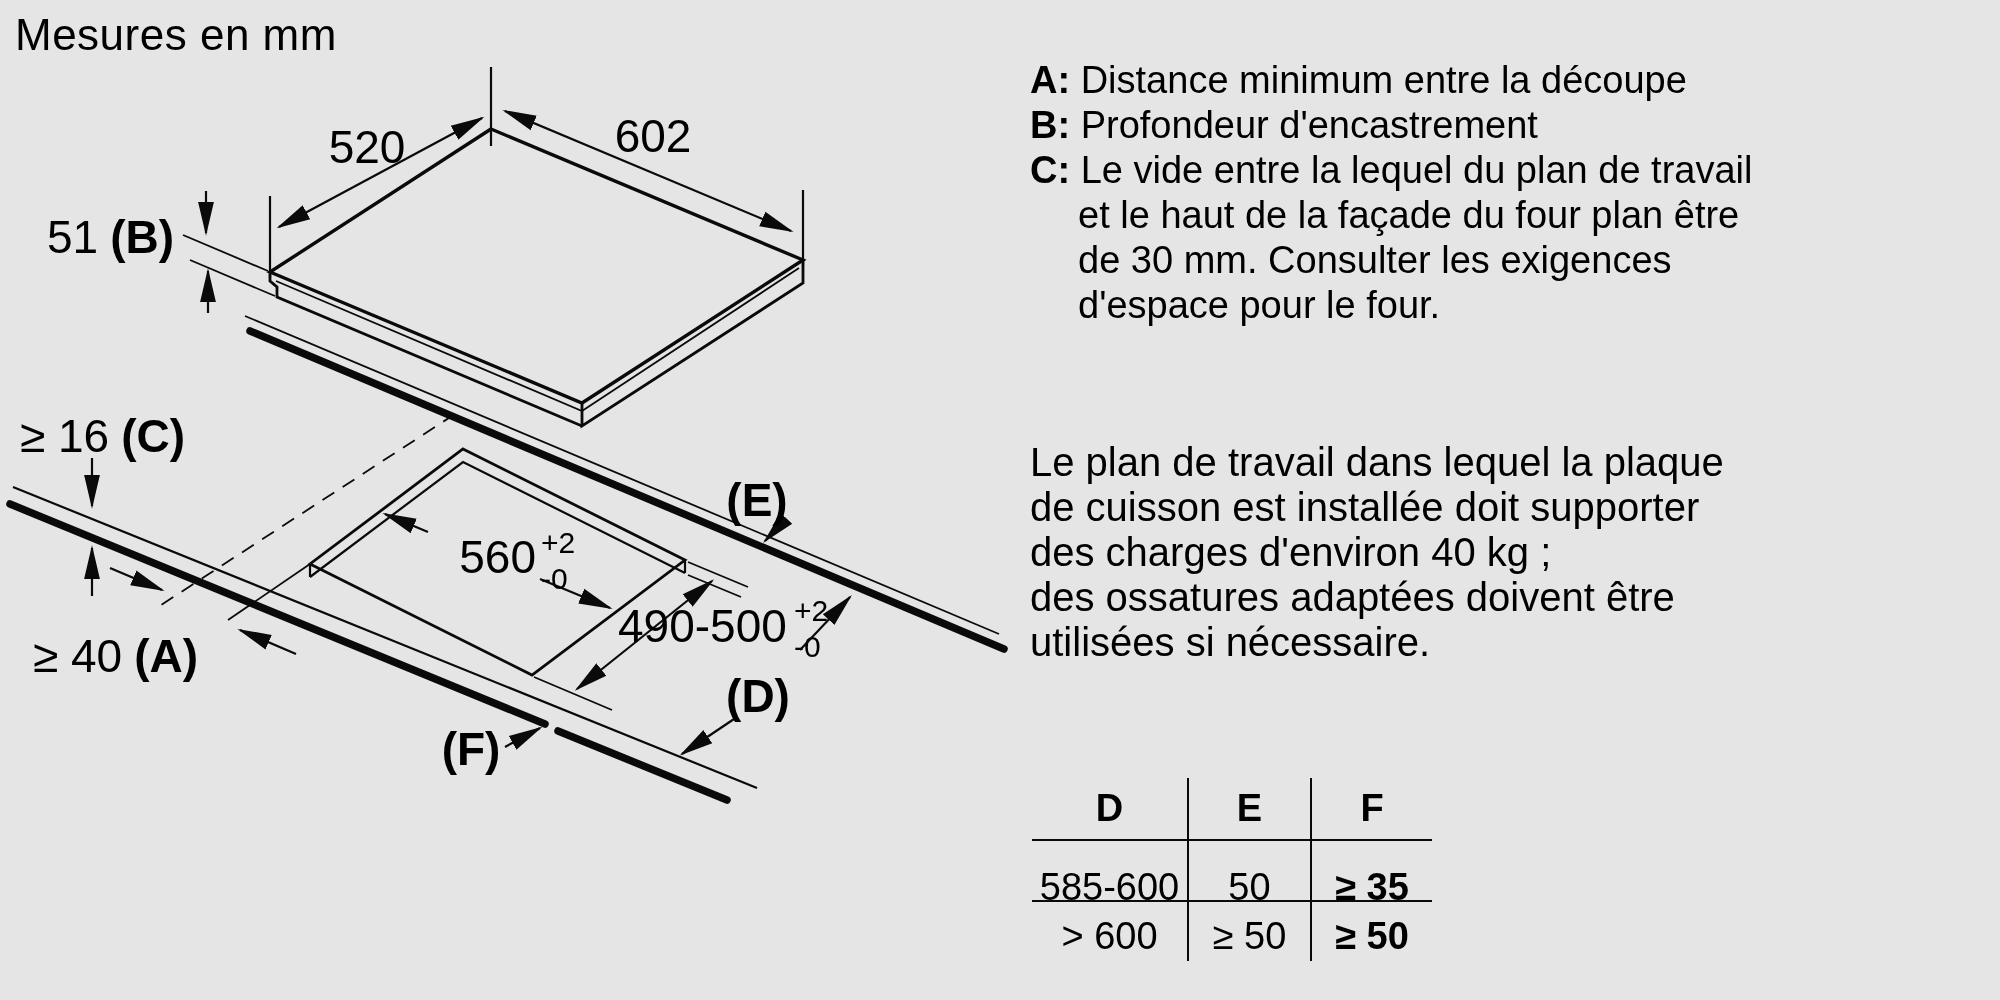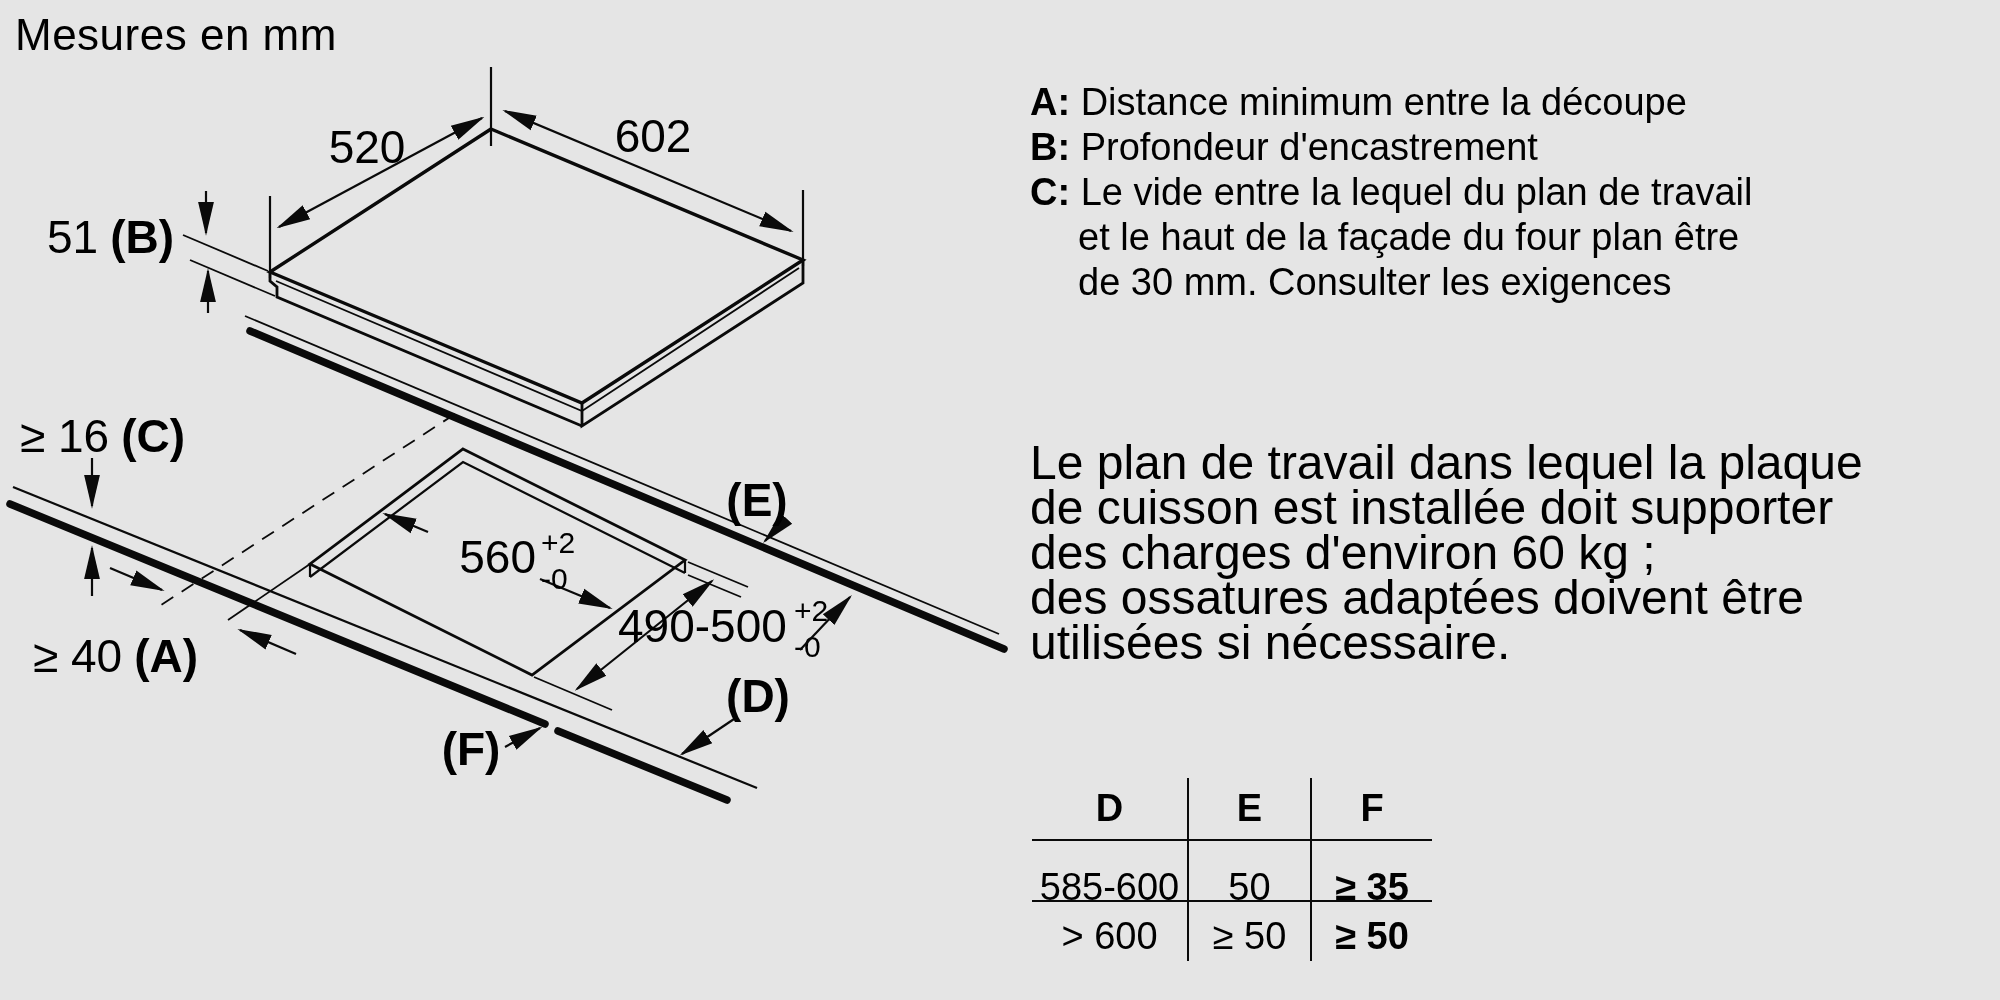--- a/index.html
+++ b/index.html
@@ -13,24 +13,24 @@
   .med{stroke:#0a0a0a;stroke-width:3.4;fill:none;}
   .med2{stroke:#0a0a0a;stroke-width:2.8;fill:none;}
   .thick{stroke:#0a0a0a;stroke-width:7.5;fill:none;stroke-linecap:round;}
   .dash{stroke:#0a0a0a;stroke-width:1.8;fill:none;stroke-dasharray:14 10;}
   text{fill:#000;}
   .dim{font-size:46px;}
   .tol{font-size:30px;}
   .ref{font-size:46px;font-weight:bold;}
   .b{font-weight:bold;}
   
-  .legend{position:absolute;left:1030px;top:80px;font-size:38px;line-height:45px;white-space:nowrap;}
+  .legend{position:absolute;left:1030px;top:58px;font-size:38px;line-height:45px;white-space:nowrap;}
   .legend .cont{padding-left:48px;}
   .legend .k{font-weight:bold;}
-  .para{position:absolute;left:1030px;top:440px;font-size:48px;line-height:45px;white-space:nowrap;}
+  .para{position:absolute;left:1030px;top:440px;font-size:40px;line-height:45px;white-space:nowrap;}
   
   .tbl{position:absolute;left:1032px;top:778px;width:400px;height:183px;font-size:38px;}
   .tbl .vline{position:absolute;top:0;width:2px;height:183px;background:#0a0a0a;}
   .tbl .v1{left:155px;} .tbl .v2{left:278px;}
   .tbl .hline{position:absolute;left:0;width:400px;height:2px;background:#0a0a0a;}
   .tbl .h1{top:61px;} .tbl .h2{top:122px;}
   .tbl .cell{position:absolute;height:61px;line-height:61px;text-align:center;}
   .tbl .head{font-weight:bold;}
   .c0{left:0;width:155px;} .c1{left:157px;width:121px;} .c2{left:280px;width:120px;font-weight:bold;}
   .r0{top:0;} .r1{top:79px;} .r2{top:128px;}
@@ -144,26 +144,27 @@
       <text class="ref" x="471" y="765" text-anchor="middle">(F)</text>
     </g>
   </svg>
 
   <div class="legend">
     <div><span class="k">A:</span> <span>Distance minimum entre la découpe</span></div>
     <div><span class="k">B:</span> <span>Profondeur d'encastrement</span></div>
     <div><span class="k">C:</span> <span>Le vide entre la lequel du plan de travail</span></div>
     <div class="cont">et le haut de la façade du four plan être</div>
     <div class="cont">de 30 mm. Consulter les exigences</div>
+    <div class="cont">d'espace pour le four.</div>
   </div>
 
   <div class="para">
     <div>Le plan de travail dans lequel la plaque</div>
     <div>de cuisson est installée doit supporter</div>
-    <div>des charges d'environ 60 kg ;</div>
+    <div>des charges d'environ 40 kg ;</div>
     <div>des ossatures adaptées doivent être</div>
     <div>utilisées si nécessaire.</div>
   </div>
 
   <div class="tbl">
     <div class="vline v1"></div>
     <div class="vline v2"></div>
     <div class="hline h1"></div>
     <div class="hline h2"></div>
     <div class="cell head c0 r0">D</div>

